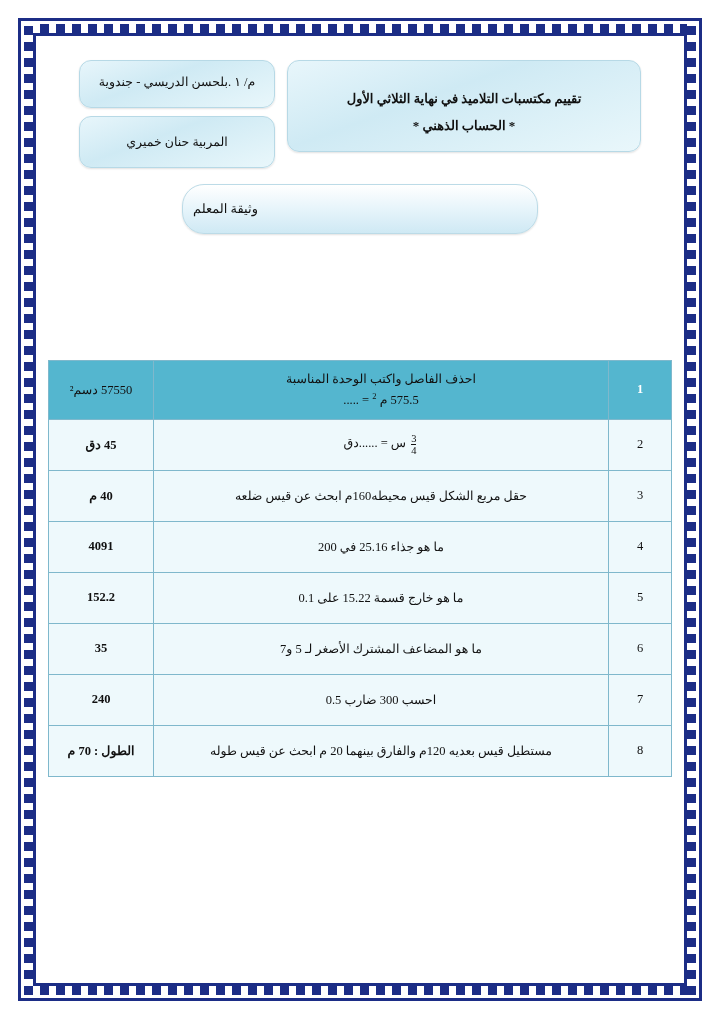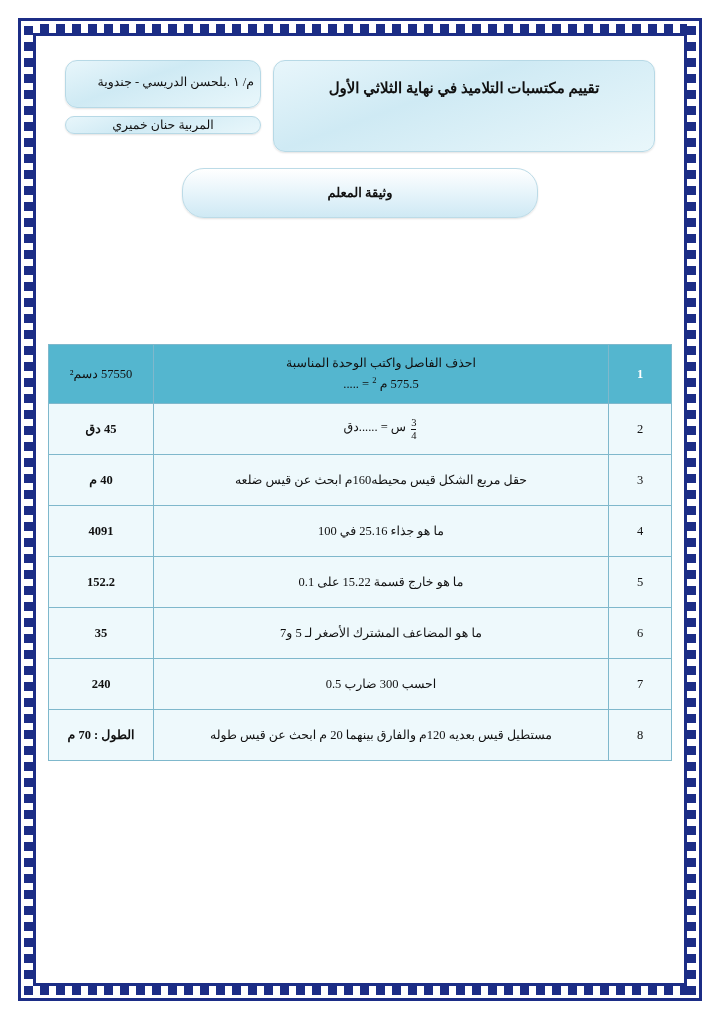--- a/index.html
+++ b/index.html
@@ -85,53 +85,52 @@
     display: flex;
     flex-direction: column;
     gap: 8px;
     width: 196px;
   }
   .hdr-teacher-top {
     padding: 10px 6px 12px;
     font-size: 12.5px;
     color: #111;
     line-height: 1.9;
-    text-align: right;
   }
   .hdr-teacher-bottom {
-    padding: 0 6px;
+    padding: 17px 6px;
     font-size: 12.5px;
     color: #111;
   }
   .hdr-title {
-    width: 382px;
+    width: 354px;
     min-height: 92px;
-    padding: 12px 10px 10px;
-    font-size: 15px;
+    padding: 24px 10px 10px;
+    font-size: 13px;
     font-weight: bold;
     color: #111;
     line-height: 2.1;
   }
   .hdr-year { font-weight: bold; }
 
   .doc-chip-wrap {
     display: flex;
     justify-content: center;
     margin-top: 16px;
   }
   .doc-chip {
     width: 356px;
     padding: 16px 10px;
     background: linear-gradient(180deg, #ffffff 0%, #e4f3fa 55%, #cfe9f4 100%);
     border: 1px solid #bcdbe7;
     border-radius: 22px;
     box-shadow: 0 1px 2px rgba(0,0,0,.12);
-    text-align: center;
+    text-align: left;
     font-size: 13px;
-    font-weight: bold;
+    font-weight: normal;
     color: #111;
     box-sizing: border-box;
   }
 
   
   .table-wrap {
     margin-top: 126px;
   }
   table.qtable {
     width: 100%;
@@ -192,20 +191,21 @@
 
     <div class="hdr-right-col">
       <div class="hdr-box hdr-teacher-top">
         <div>م/ ١ .بلحسن الدريسي  -  جندوية</div>
       </div>
       <div class="hdr-box hdr-teacher-bottom">المربية حنان خميري</div>
     </div>
 
     <div class="hdr-box hdr-title">
       <div>تقييم مكتسبات التلاميذ في نهاية الثلاثي الأول</div>
+      <div>* الحساب الذهني *</div>
     </div>
 
   </div>
 
   <div class="doc-chip-wrap">
     <div class="doc-chip">وثيقة المعلم</div>
   </div>
 
   <div class="table-wrap">
     <table class="qtable">
@@ -232,21 +232,21 @@
         </tr>
 
         <tr>
           <td class="col-num">3</td>
           <td class="col-q">حقل مربع الشكل قيس محيطه160م ابحث عن قيس ضلعه</td>
           <td class="col-ans">40 م</td>
         </tr>
 
         <tr>
           <td class="col-num">4</td>
-          <td class="col-q">ما هو جذاء 25.16 في 100</td>
+          <td class="col-q">ما هو جذاء 25.16 في 200</td>
           <td class="col-ans">4091</td>
         </tr>
 
         <tr>
           <td class="col-num">5</td>
           <td class="col-q">ما هو خارج قسمة 15.22 على 0.1</td>
           <td class="col-ans">152.2</td>
         </tr>
 
         <tr>

